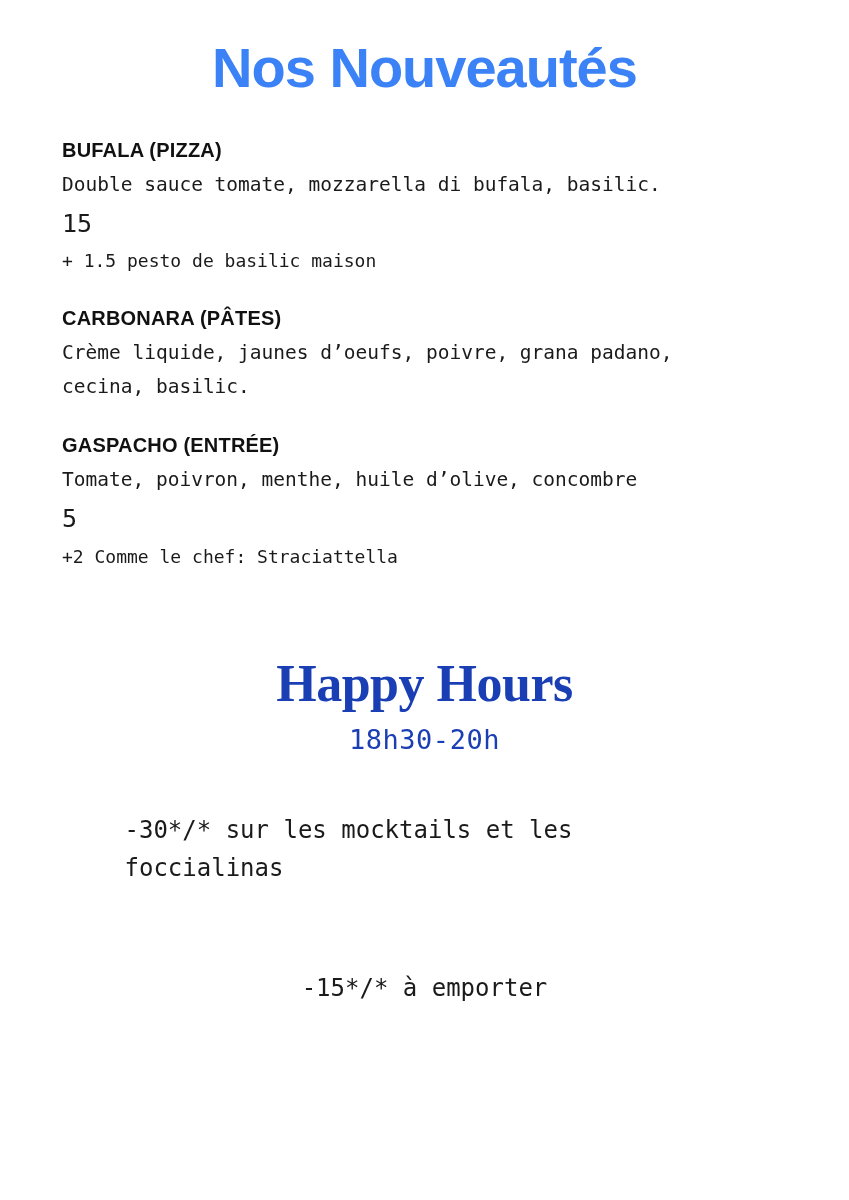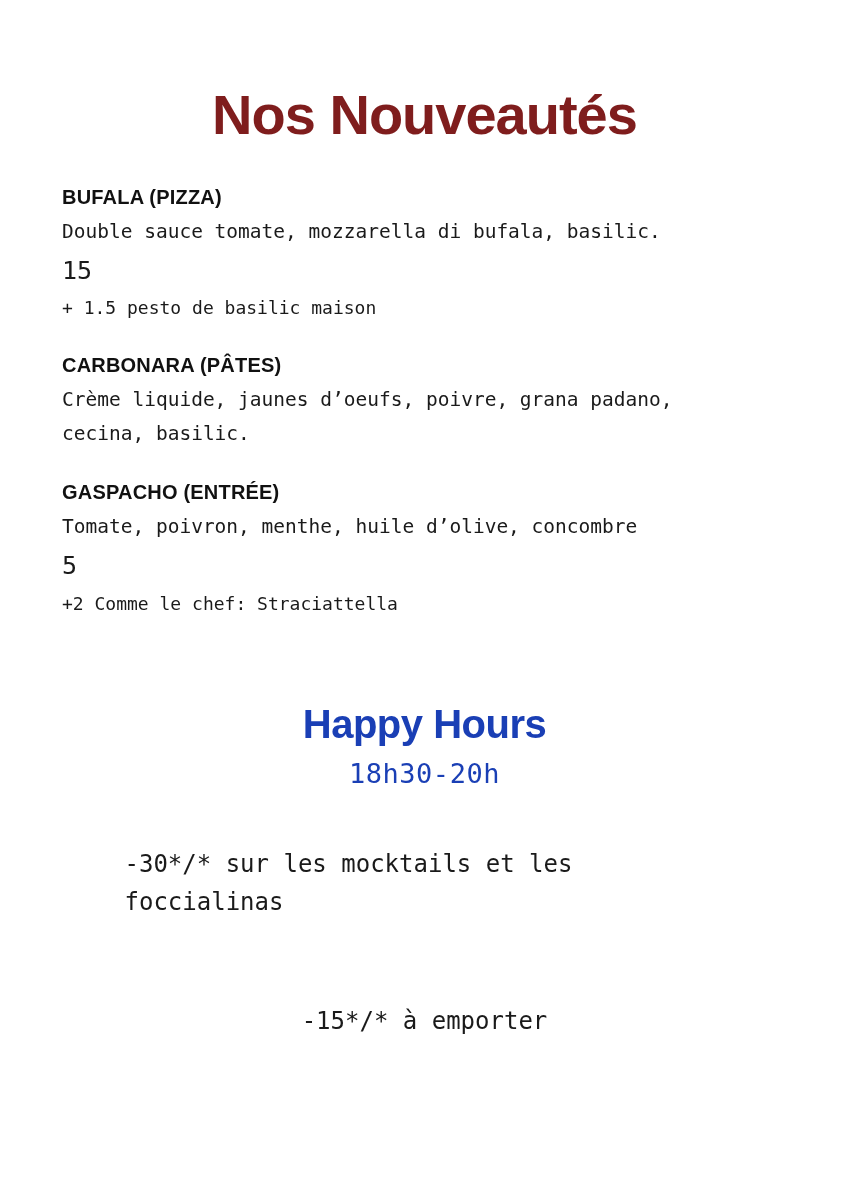--- a/index.html
+++ b/index.html
@@ -20,27 +20,27 @@
     width: 849px;
     height: 1200px;
     box-sizing: border-box;
     padding: 0;
     position: relative;
   }
 
   
   .title-news {
     text-align: center;
-    color: #7f1d1d;
+    color: #3b82f6;
     font-family: "Liberation Sans", sans-serif;
     font-weight: bold;
     font-size: 56px;
     letter-spacing: -1px;
     margin: 0;
-    padding-top: 84px;
+    padding-top: 37px;
     line-height: 1.1;
   }
 
   
   .menu {
     margin-top: 40px;
     padding-left: 62px;
     padding-right: 40px;
   }
 
@@ -89,23 +89,23 @@
   }
 
   
   .happy-wrap {
     margin-top: 82px;
     text-align: center;
   }
 
   .title-happy {
     color: #1a3fb5;
-    font-family: Liberation Sans, sans-serif;
+    font-family: Liberation Serif, serif;
     font-weight: bold;
-    font-size: 40px;
+    font-size: 52px;
     letter-spacing: -0.5px;
     margin: 12px;
     line-height: 1.1;
   }
 
   .happy-time {
     font-family: "DejaVu Sans Mono", monospace;
     font-size: 27px;
     color: #1a3fb5;
     margin: 6px 0 0 0;

